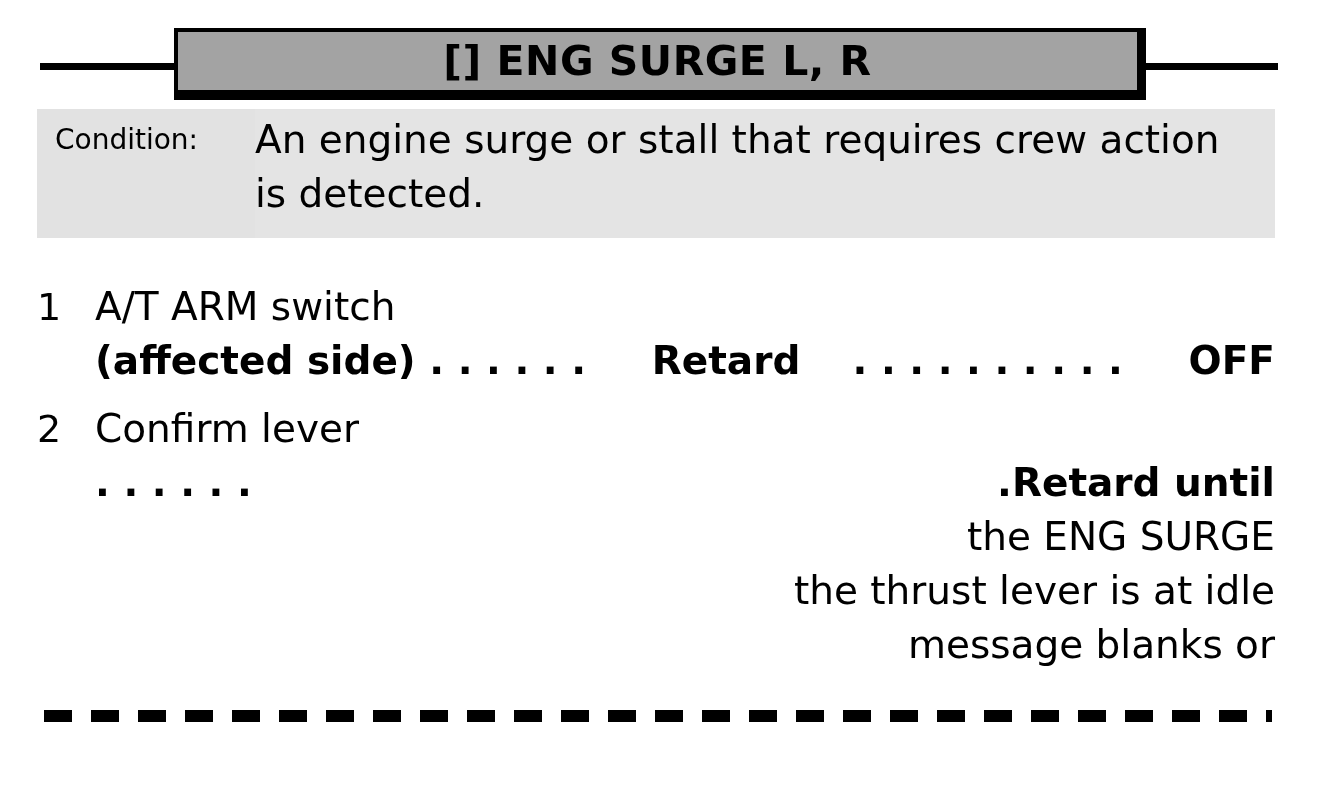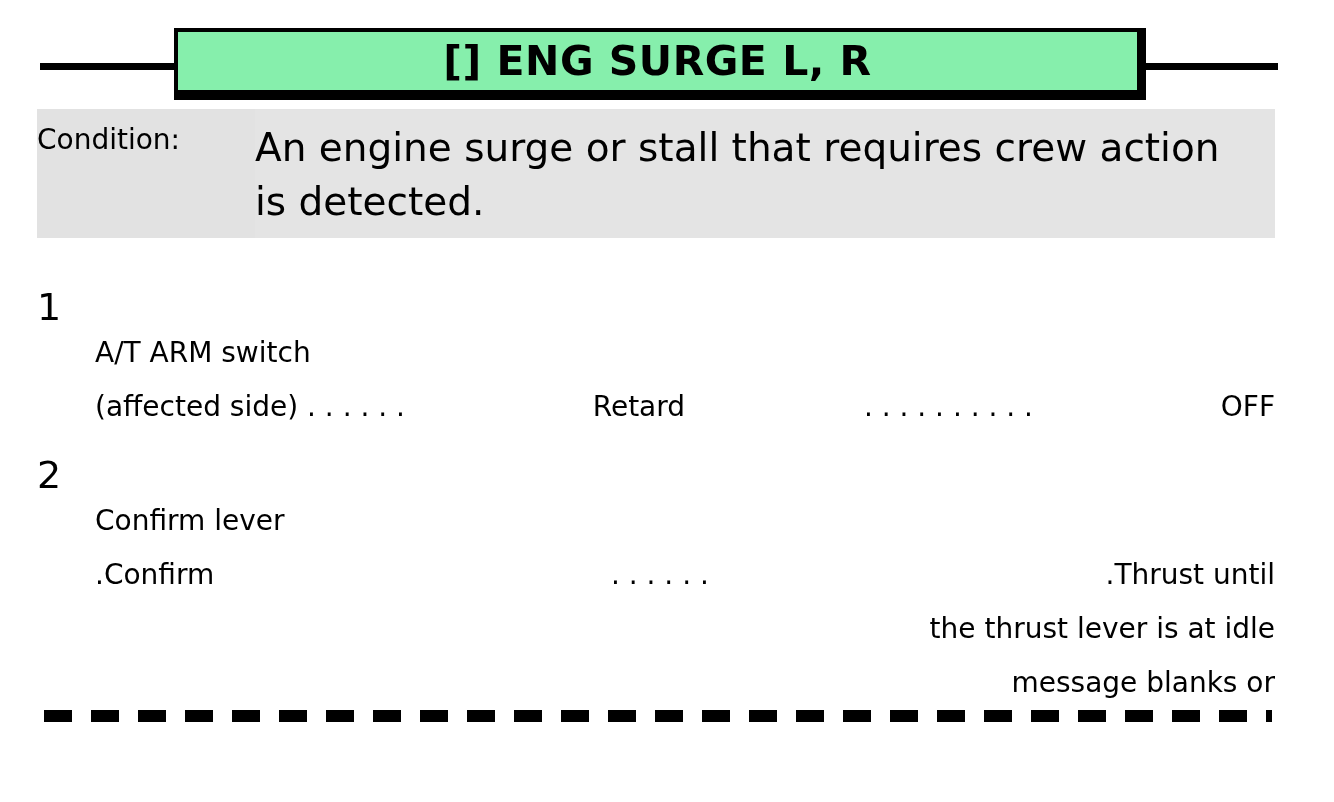--- a/index.html
+++ b/index.html
@@ -35,21 +35,21 @@
 
   .title-box {
     position: absolute;
     left: 174px;
     top: 28px;
     width: 972px;
     height: 72px;
     border: 4px solid #000000;
     border-bottom-width: 10px;
     border-right-width: 9px;
-    background: #86efac;
+    background: #a3a3a3;
     box-sizing: border-box;
     display: flex;
     align-items: center;
     justify-content: center;
   }
   .title-text {
     font-family: "DejaVu Sans", sans-serif;
     font-weight: bold;
     font-size: 41px;
     letter-spacing: 0.5px;
@@ -64,30 +64,31 @@
     top: 109px;
     width: 1238px;
     height: 129px;
     background: #e4e4e4;
     display: flex;
     align-items: flex-start;
   }
   .condition-label {
     flex: 0 0 auto;
     width: 218px;
+    padding-left: 18px;
     padding-top: 16px;
     font-size: 28px;
     line-height: 1.1;
     box-sizing: border-box;
     background: #e2e2e2;
     height: 129px;
   }
   .condition-text {
     flex: 1 1 auto;
-    padding-top: 12px;
+    padding-top: 4px;
     padding-right: 20px;
     font-size: 39px;
     line-height: 1.38;
   }
 
   
   .steps {
     position: absolute;
     left: 37px;
     top: 280px;
@@ -99,32 +100,32 @@
     margin-bottom: 14px;
   }
   .step-num {
     flex: 0 0 auto;
     width: 58px;
     font-size: 38px;
     line-height: 54px;
   }
   .step-body {
     flex: 1 1 auto;
-    font-size: 28px;
+    font-size: 39px;
     line-height: 54px;
-    margin-top: 46px;
   }
   .step-line-1 {
     display: block;
   }
   .step-line-2 {
     display: flex;
     align-items: flex-end;
     justify-content: space-between;
     white-space: pre;
+    font-weight: bold;
   }
   .step-cont {
     display: block;
     text-align: right;
   }
 
   
   .dashed-rule {
     position: absolute;
     left: 44px;
@@ -164,22 +165,23 @@
         <span>(affected side) . . . . . . </span><span>Retard</span><span>. . . . . . . . . . </span><span>OFF</span>
       </span>
     </div>
   </div>
 
   <div class="step">
     <div class="step-num">2</div>
     <div class="step-body">
       <span class="step-line-1">Confirm lever</span>
       <span class="step-line-2">
-        <span>.Confirm </span><span>. . . . . . </span><span>.Thrust until</span>
+        <span>. . . . . . </span><span>.Retard until</span>
       </span>
+      <span class="step-cont">the ENG SURGE</span>
       <span class="step-cont">the thrust lever is at idle</span>
       <span class="step-cont">message blanks or</span>
     </div>
   </div>
 
 </div>
 
 <div class="dashed-rule"></div>
 
 </body></html>

